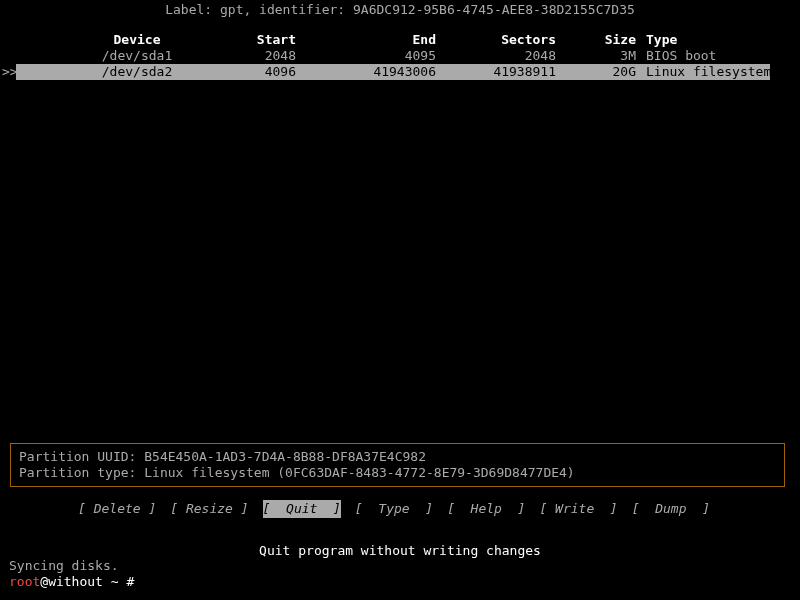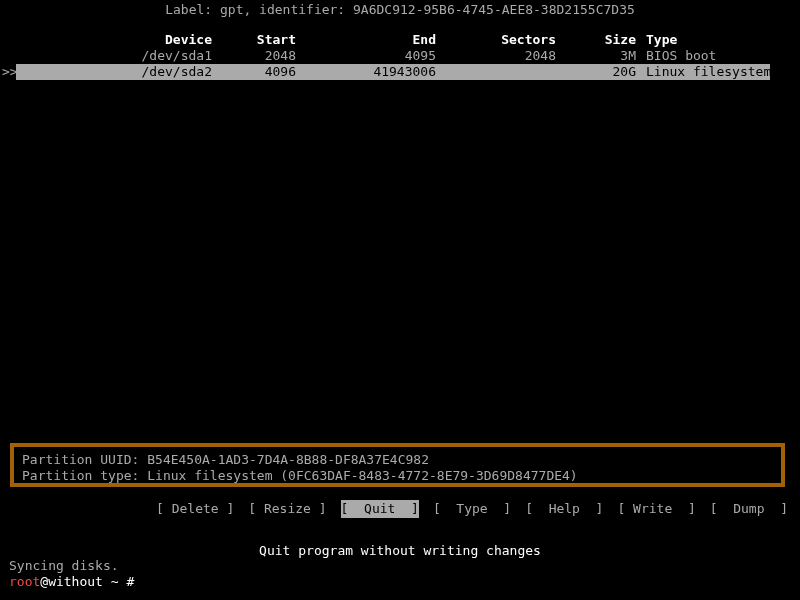--- a/index.html
+++ b/index.html
@@ -90,35 +90,35 @@
   }
 
   .c {
     position: absolute;
     top: 0;
     height: 16px;
     line-height: 16px;
     white-space: pre;
     color: #aaaaaa;
   }
-  .c-device  { left: 16px;  text-align: right;  width: 180px; }
+  .c-device  { left: 31px;  text-align: center;  width: 180px; }
   .c-start   { left: 140px; text-align: right; width: 140px; }
   .c-end     { left: 280px; text-align: right; width: 140px; }
   .c-sectors { left: 400px; text-align: right; width: 140px; }
   .c-size    { left: 540px; text-align: right; width: 80px; }
   .c-type    { left: 630px; text-align: left;  width: 200px; }
 
   
   #info-box {
     position: absolute;
     left: 10px;
     top: 443px;
     width: 775px;
     height: 44px;
-    border: 4px solid #a16207;
+    border: 1px solid #a16207;
     box-sizing: border-box;
     background: #000000;
   }
   #info-box .info-line {
     position: absolute;
     left: 8px;
     height: 16px;
     line-height: 16px;
     white-space: pre;
     color: #aaaaaa;
@@ -126,22 +126,23 @@
   #info-uuid-line { top: 5px; }
   #info-type-line { top: 21px; }
 
   
   #menu {
     position: absolute;
     left: 0;
     top: 495px;
     width: 788px;
     height: 18px;
-    text-align: right;
+    text-align: center;
     white-space: nowrap;
+    font-style: italic;
   }
   .menu-item {
     display: inline-block;
     height: 18px;
     line-height: 18px;
     white-space: pre;
     color: #aaaaaa;
     background: transparent;
     padding: 0;
     margin: 0;
@@ -214,20 +215,21 @@
         <span class="c c-type">BIOS boot</span>
       </div>
     </div>
 
     <div class="ptrow selected">
       <span class="marker">&gt;&gt;</span>
       <div class="cells">
         <span class="c c-device">/dev/sda2</span>
         <span class="c c-start">4096</span>
         <span class="c c-end">41943006</span>
+        <span class="c c-sectors">41938911</span>
         <span class="c c-size">20G</span>
         <span class="c c-type">Linux filesystem</span>
       </div>
     </div>
 
   </div>
 
   <div id="info-box">
     <div class="info-line" id="info-uuid-line">Partition UUID: B54E450A-1AD3-7D4A-8B88-DF8A37E4C982</div>
     <div class="info-line" id="info-type-line">Partition type: Linux filesystem (0FC63DAF-8483-4772-8E79-3D69D8477DE4)</div>

